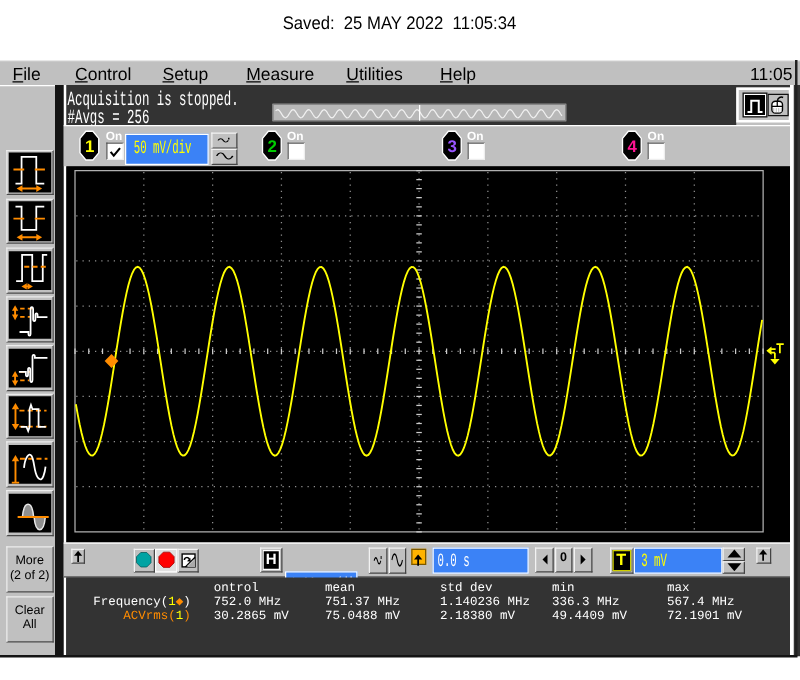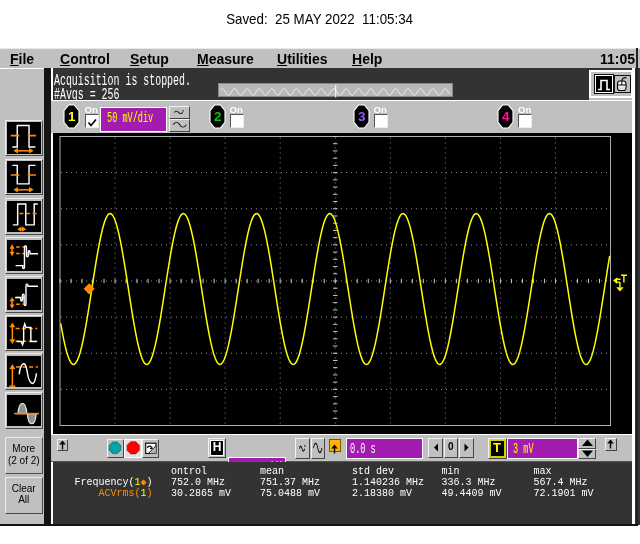--- a/index.html
+++ b/index.html
@@ -2,42 +2,42 @@
 <html><head><meta charset="utf-8"><style>
 * { margin:0; padding:0; box-sizing:border-box; }
 body { width:640px; height:544px; background:#fff; position:relative; overflow:hidden;
        font-family:"Liberation Sans",sans-serif; }
 .abs { position:absolute; }
 .caption { position:absolute; top:10.5px; left:0; width:640px; text-align:center;
   font-size:14.5px; color:#000; white-space:pre; }
 .caption span { display:inline-block; transform:scaleX(0.92); transform-origin:50% 0; }
 .menubar { position:absolute; top:48px; left:0; width:640px; height:20px; background:#c0c0c0;
   border-top:1px solid #e8e8e8; }
-.mi { position:absolute; top:2px; font-size:14px; color:#000;font-weight:bold; }
+.mi { position:absolute; top:2px; font-size:14px; color:#000; }
 .mi u { text-decoration:underline; }
 .win { position:absolute; top:68px; left:0; width:640px; height:457px; background:#333; }
 .sidebar { position:absolute; top:68px; left:0; width:43.5px; height:455.5px; background:#c0c0c0;
   border-top:1.5px solid #fff; }
 .darkstrip { position:absolute; top:68px; left:43.5px; width:7px; height:455.5px; background:#141414; }
 .vwhiteL { position:absolute; top:68px; left:50.5px; width:2px; height:455.5px; background:#fff; }
 .vwhiteR { position:absolute; top:68px; left:632px; width:2.5px; height:455.5px; background:#fff; }
 .vdarkR { position:absolute; top:47.5px; left:635.5px; width:2.8px; height:476px; background:#222; }
 .hdarkB { position:absolute; top:523.5px; left:0px; width:638px; height:2px; background:#141414; }
 .sbtn { position:absolute; left:4.5px; width:38.5px; height:36.5px; background:#c0c0c0;
   border:1.5px solid; border-color:#ececec #4a4a4a #4a4a4a #ececec; padding:1.5px; }
 .sbtn svg { background:#000; display:block; width:100%; height:100%; }
 .tbtn { position:absolute; background:#c0c0c0; border:1.5px solid; border-color:#ececec #4a4a4a #4a4a4a #ececec;
   font-size:10px; text-align:center; color:#000; line-height:1.15; padding-top:5px; }
 .chrow { position:absolute; top:100px; left:50.5px; width:581.5px; height:33px; background:#c0c0c0;
   border-top:1.5px solid #fff; }
 .oct { position:absolute; }
 .onl { position:absolute; top:104px; font-size:9.5px; color:#fff; font-weight:bold; letter-spacing:0.2px; }
 .cb { position:absolute; top:113.5px; width:14px; height:14px; background:#fff;
   border:1px solid; border-color:#555 #eee #eee #555; }
-.blackbox { position:absolute; background:#a21caf; border:1px solid #fff; color:#fff; overflow:hidden; }
+.blackbox { position:absolute; background:#3b82f6; border:1px solid #fff; color:#fff; overflow:hidden; }
 .raised { position:absolute; background:#c0c0c0; border:1.5px solid; border-color:#f2f2f2 #444 #444 #f2f2f2; }
 .raised svg { display:block; margin:0 auto; }
 .sf { font-family:"Liberation Mono",monospace; font-size:15px; display:inline-block;
   transform:scaleX(0.57); transform-origin:0 0; line-height:1; white-space:pre; }
 .sf2 { font-family:"Liberation Mono",monospace; font-size:16px; display:inline-block;
   transform:scaleX(0.62); transform-origin:0 0; line-height:1; white-space:pre; }
 .tf { position:absolute; font-family:"Liberation Mono",monospace; font-size:10px; color:#fff;
   white-space:pre; line-height:1; }
 .ctlrow { position:absolute; top:434px; left:50.5px; width:581.5px; height:28px; background:#c0c0c0;
   border-top:1.5px solid #fff; border-bottom:1px solid #555; }

